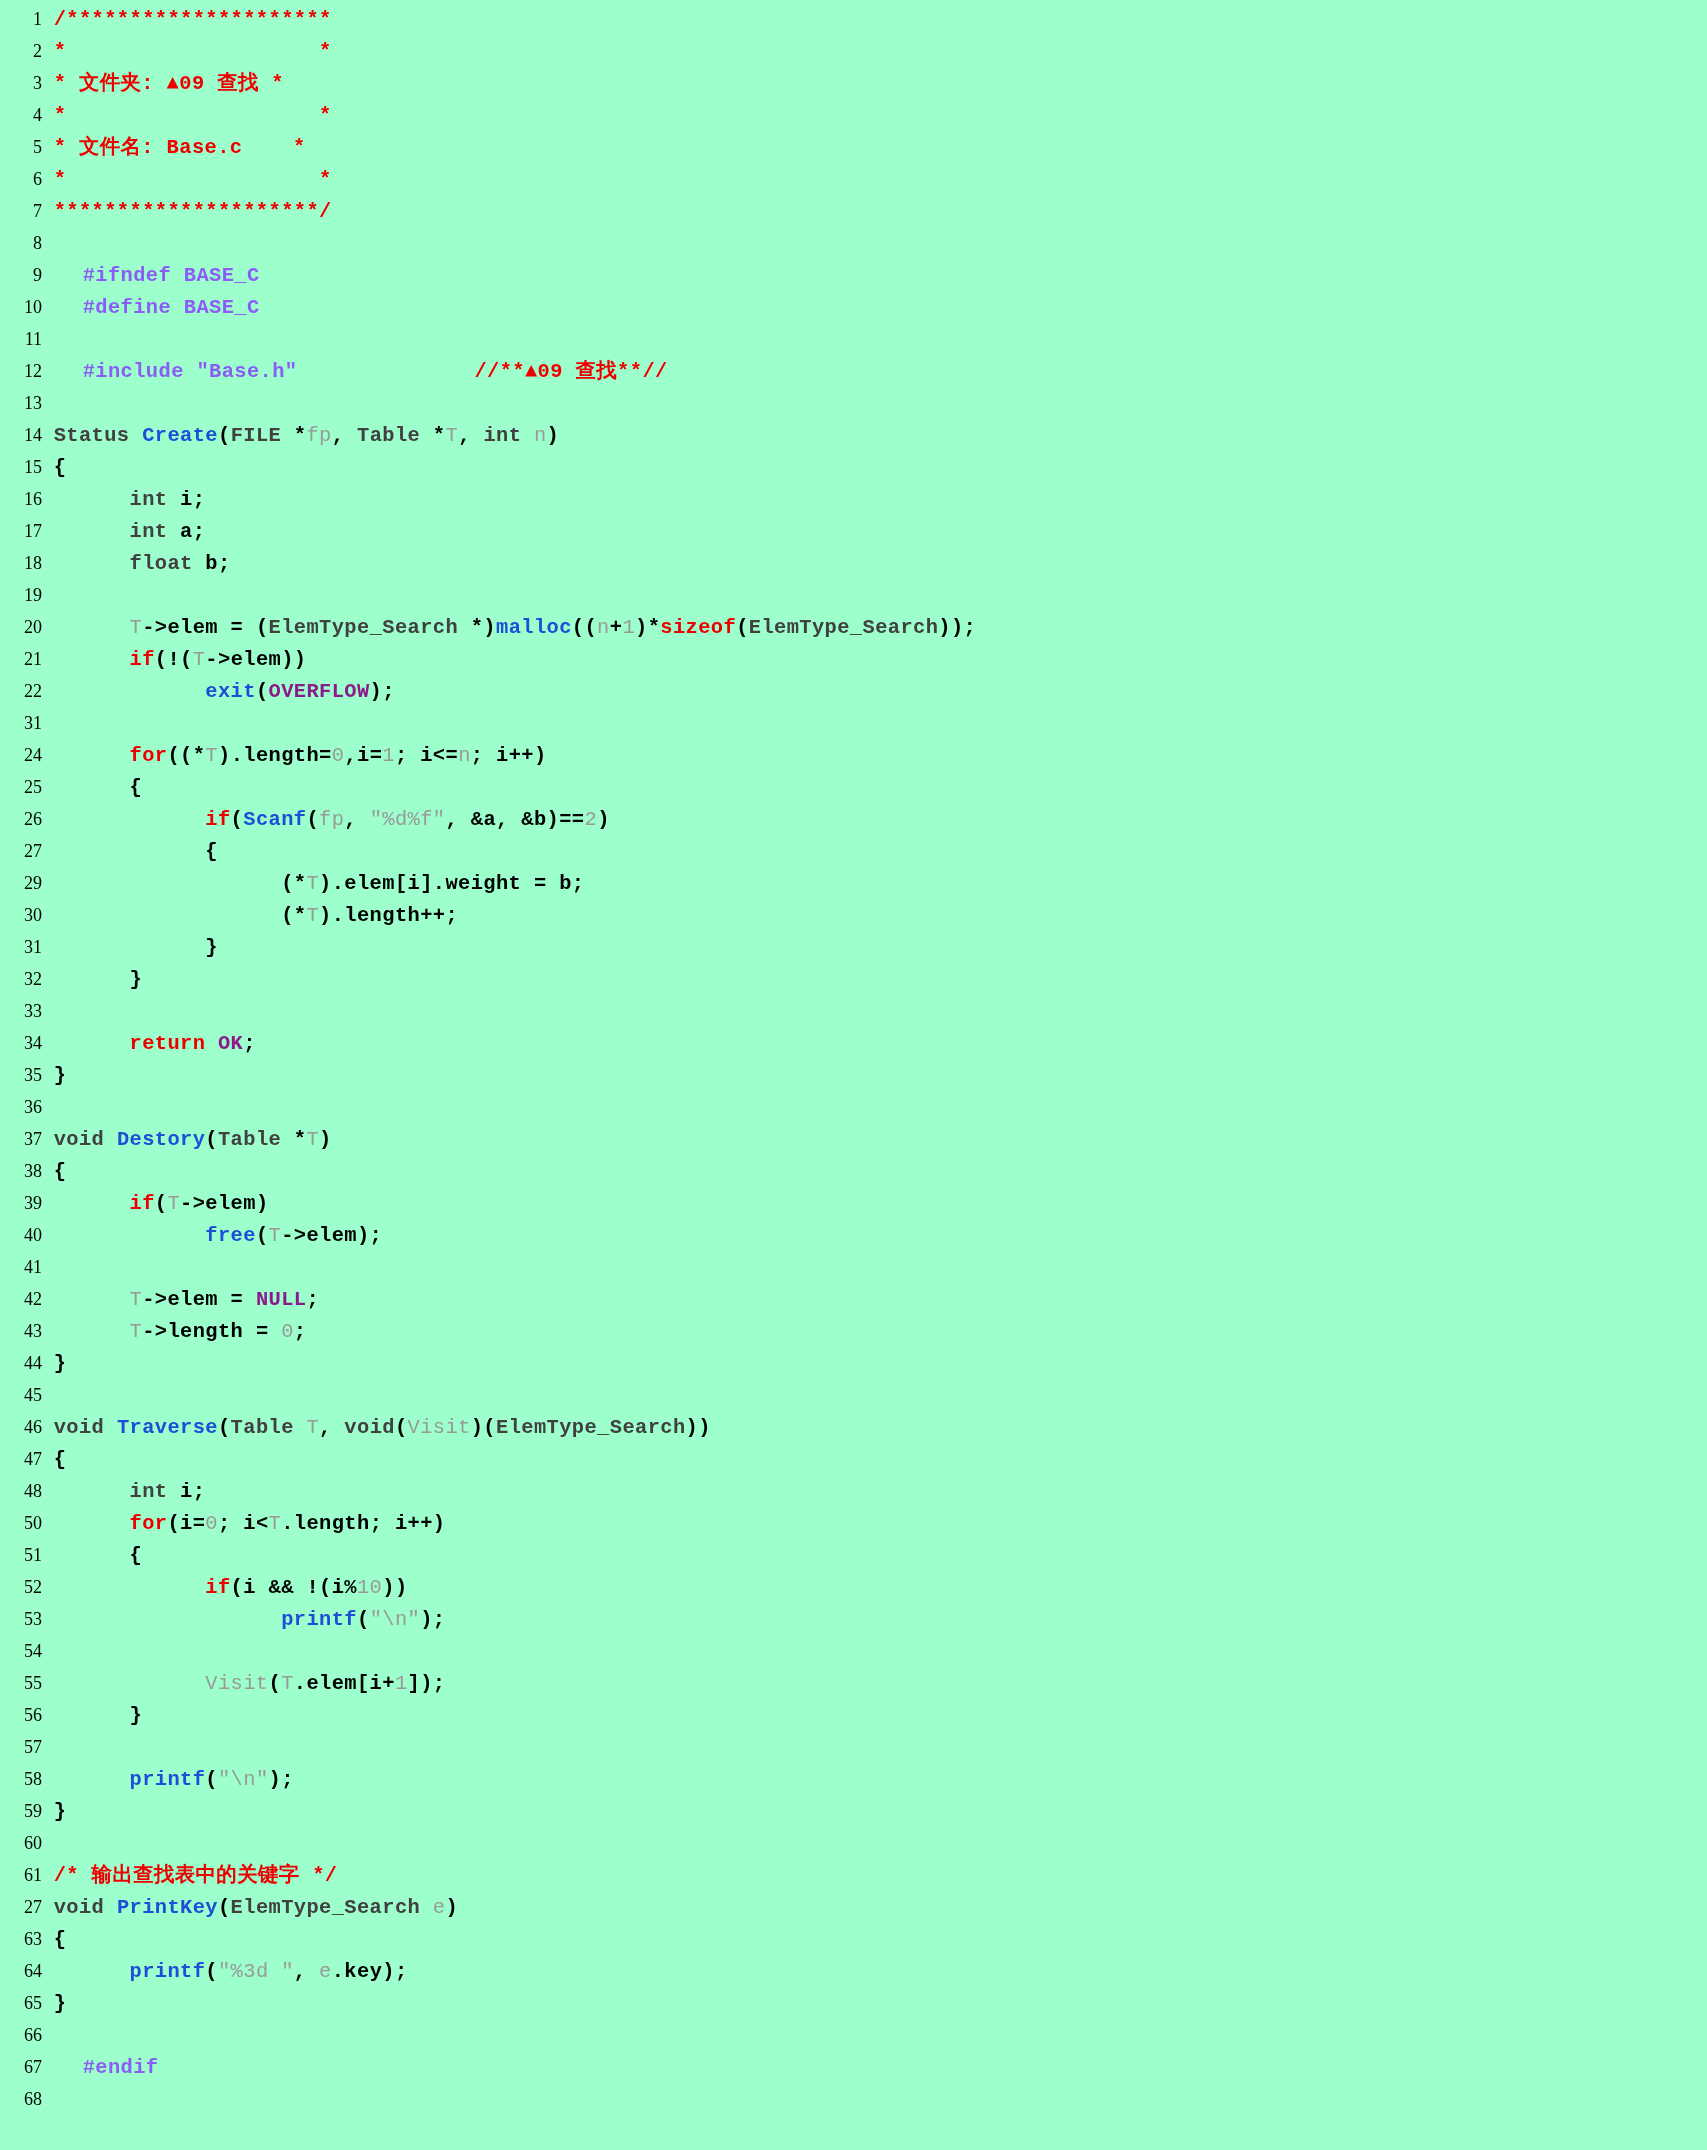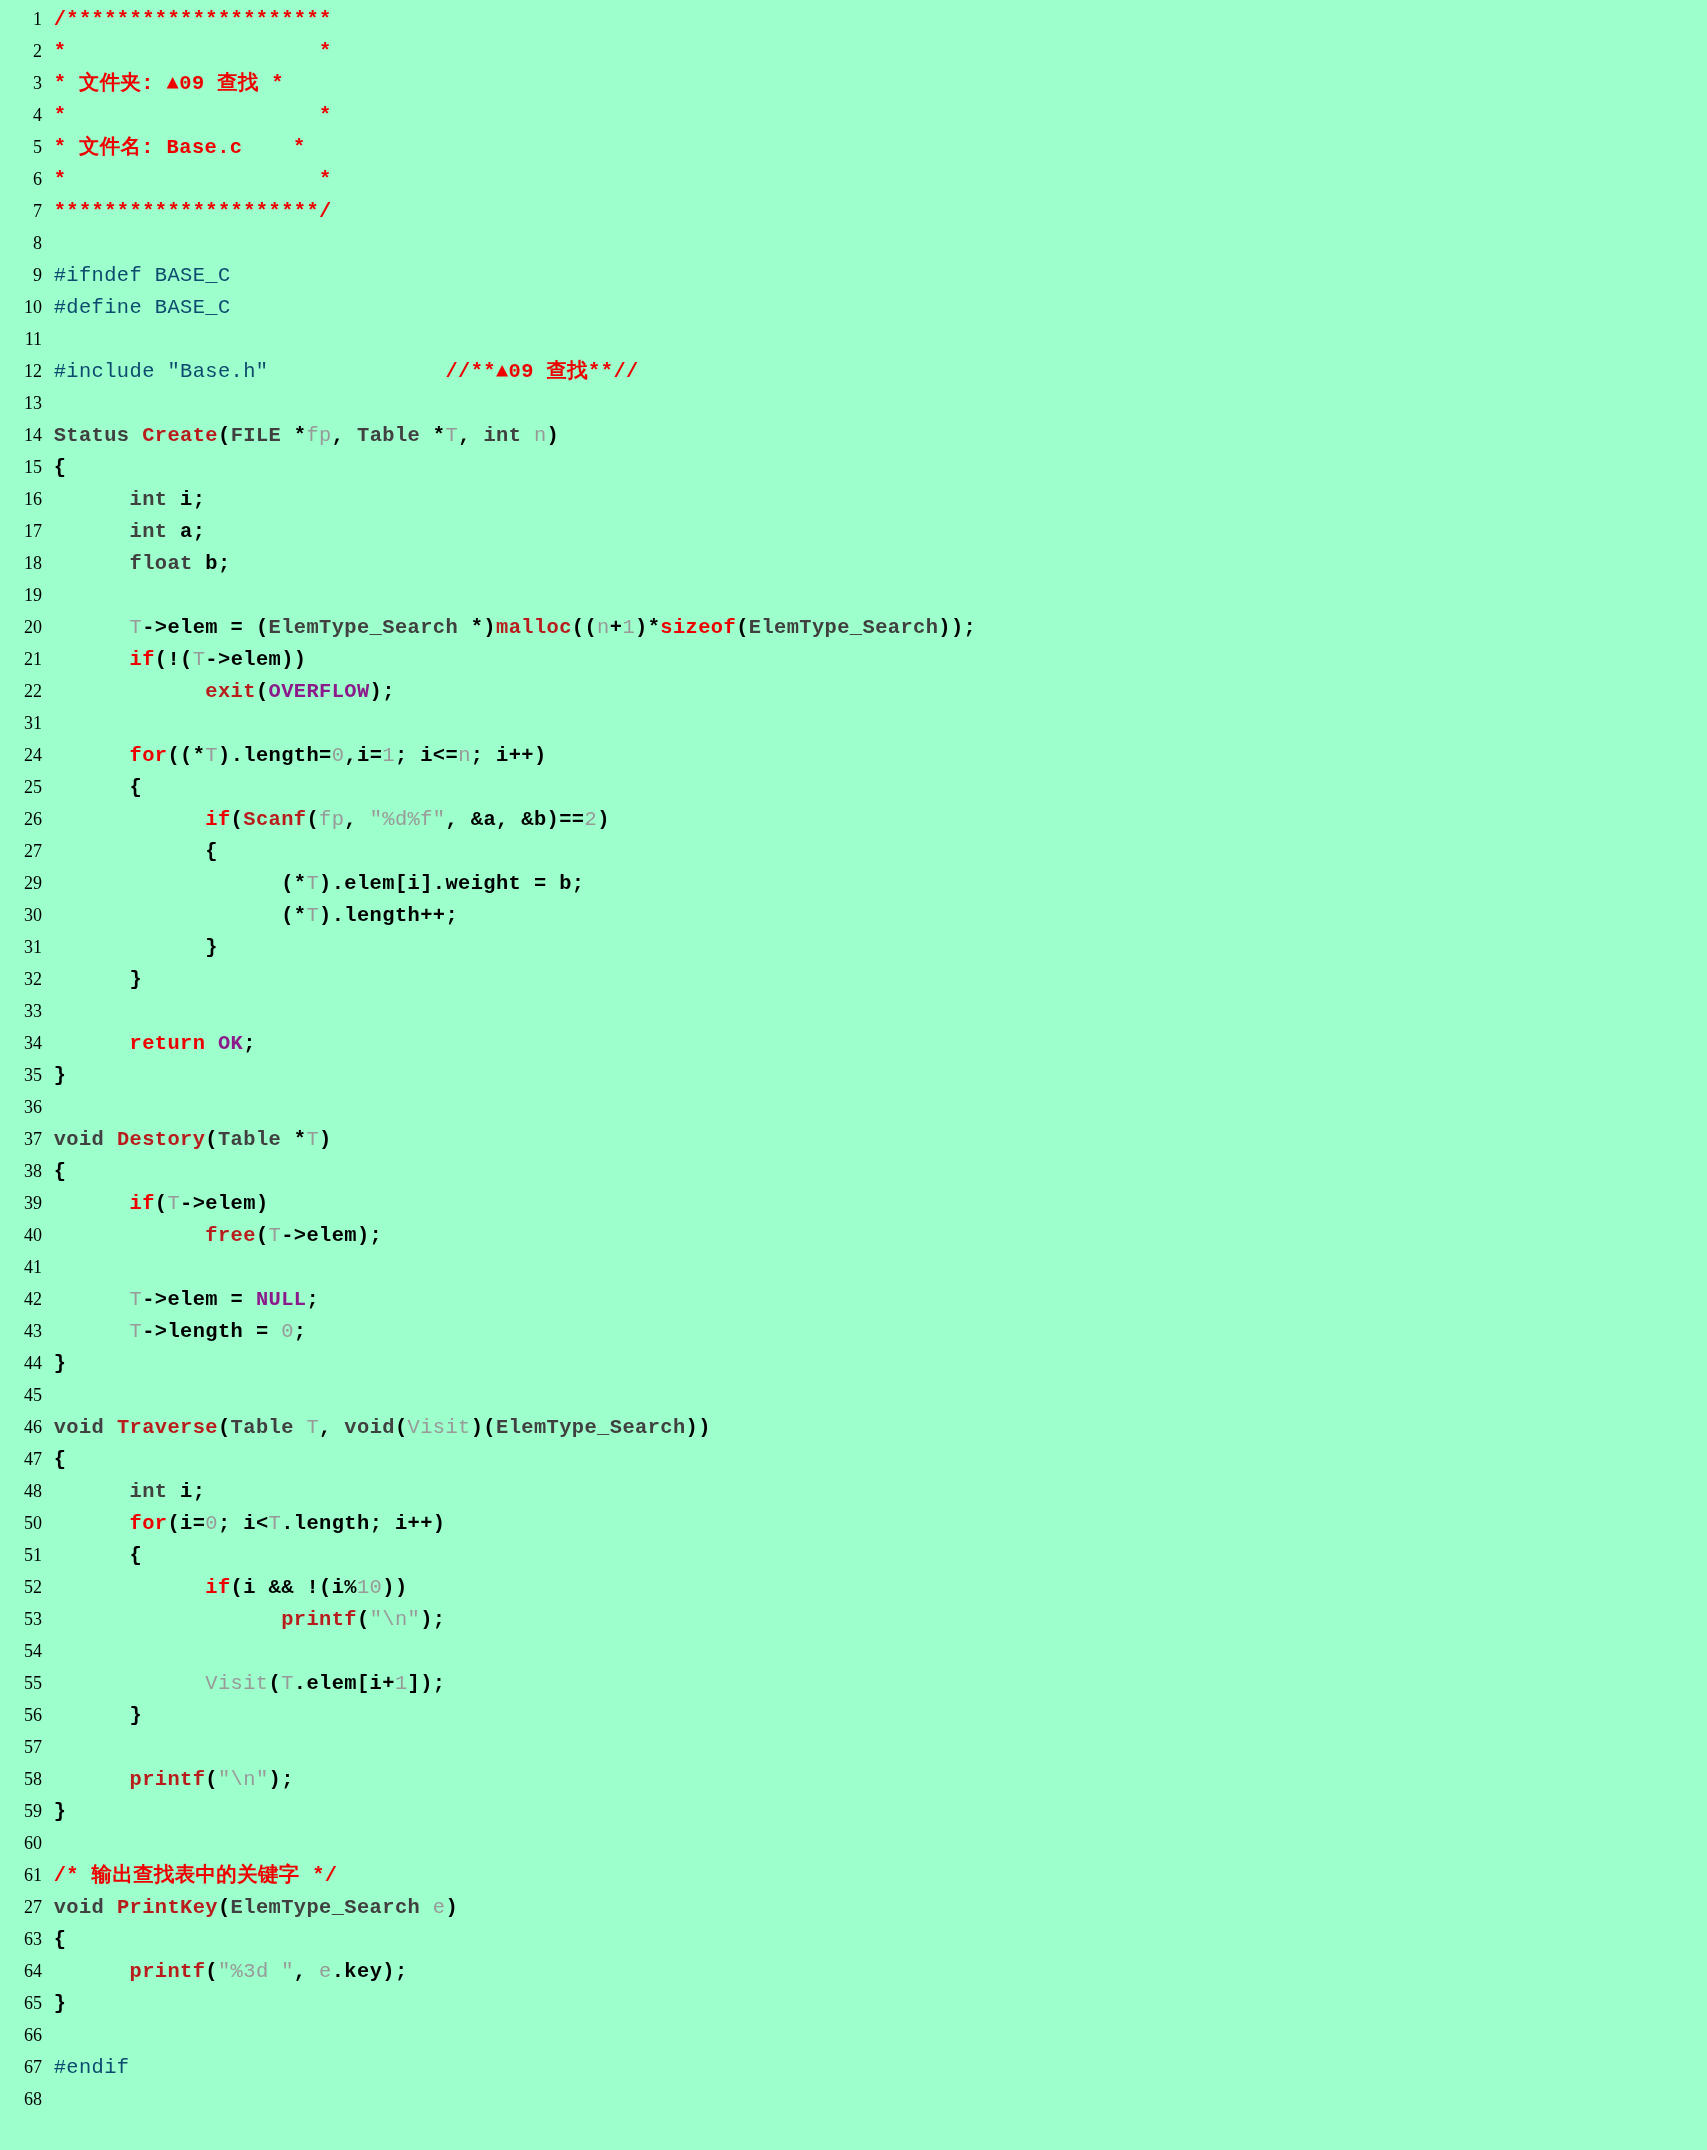--- a/index.html
+++ b/index.html
@@ -38,25 +38,25 @@
   .src {
     font-family: "Liberation Mono", "DejaVu Sans Mono", monospace;
     font-size: 20.4px;
     letter-spacing: 0.4px;
     color: #000000;
     white-space: pre;
   }
   .src span { white-space: pre; }
 
   
-  .t-pre   { color: #0c4a6e; font-weight: normal; }   
+  .t-pre   { color: #8b5cf6; font-weight: bold; margin-left: 29px; }   
   .t-cmt   { color: #ee0000; font-weight: bold; }   
   .t-kw    { color: #404040; font-weight: bold; }   
   .t-ctl   { color: #ee0000; font-weight: bold; }   
-  .t-fn    { color: #b91c1c; font-weight: bold; }   
+  .t-fn    { color: #1d4ed8; font-weight: bold; }   
   .t-const { color: #8b1a8b; font-weight: bold; }   
   .t-id    { color: #999999; text-align: right; }                      
   .t-str   { color: #999999; }                      
   .t-num   { color: #999999; }                      
   .t-op    { color: #000000; font-weight: bold; }   
   .t-plain { color: #000000; font-weight: bold; }
 </style>
 </head>
 <body style="background: rgb(157, 255, 204);">
 

